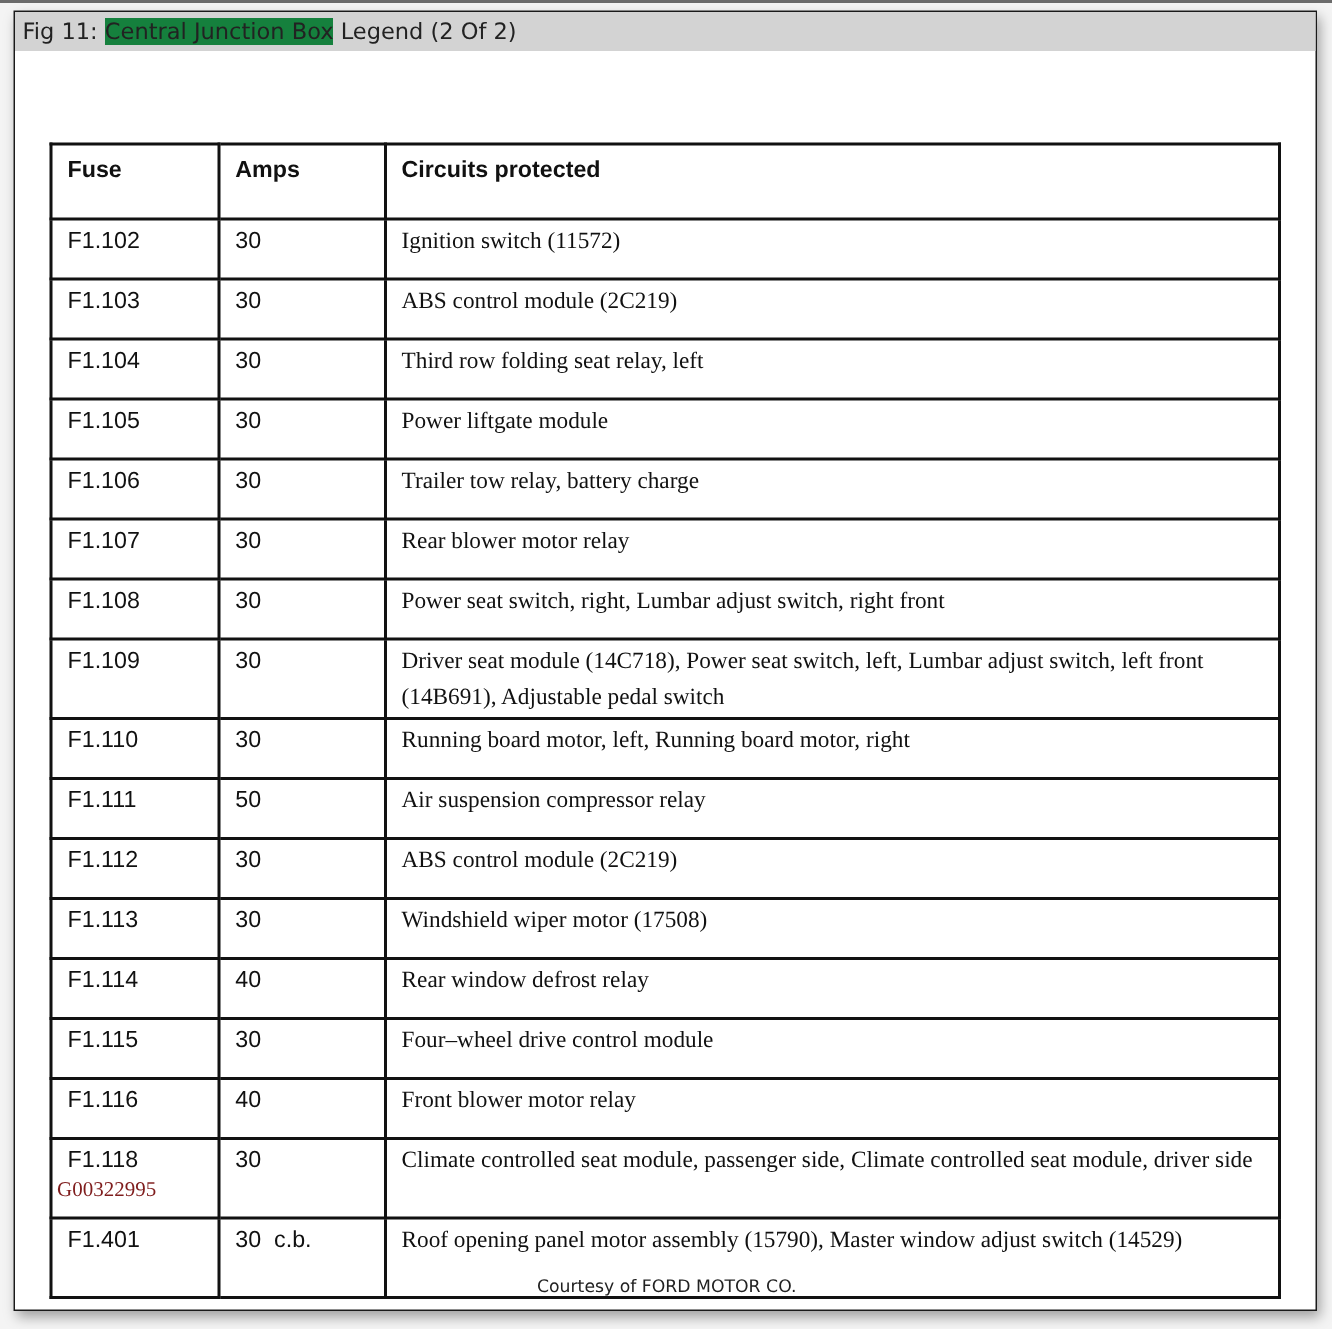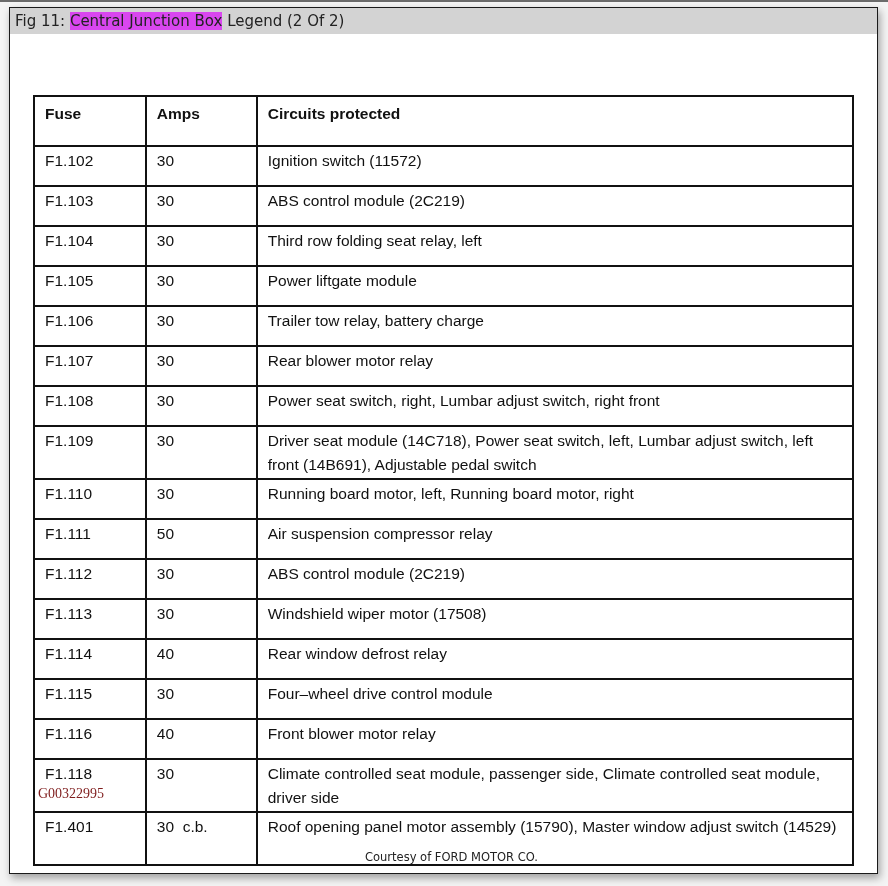--- a/index.html
+++ b/index.html
@@ -38,21 +38,21 @@
     background: #d3d3d3;
     font-family: "DejaVu Sans", sans-serif;
     font-size: 15px;
     line-height: 26px;
     color: #222222;
     padding-left: 5px;
     box-sizing: border-box;
     white-space: nowrap;
   }
   .caption-bar .hl {
-    background: #d946ef;
+    background: #15803d;
   }
   table.legend {
     position: absolute;
     left: 23px;
     top: 87px;
     width: 821px;
     border-collapse: collapse;
     font-family: "Liberation Sans", sans-serif;
     font-size: 15.5px;
     color: #111111;
@@ -78,32 +78,32 @@
     height: 53px;
   }
   col.c-fuse { width: 112px; }
   col.c-amps { width: 111px; }
   col.c-circ { width: 598px; }
   th.h-fuse { padding-left: 10px; }
   th.h-amps { padding-left: 14px; border-radius: 12px; }
   th.h-circ { padding-left: 26px; }
   td.fuse { padding-left: 12px; }
   td.amps { padding-left: 14px; }
-  td.circ { padding-left: 26px; }
+  td.circ { padding-left: 26px; font-family: Liberation Serif, serif; }
   .figure-id {
     position: absolute;
     left: 28px;
     top: 778px;
     font-family: Liberation Serif, serif;
     font-size: 14px;
     color: #7f1d1d;
   }
   .courtesy {
     position: absolute;
-    left: 8px;
+    left: 1px;
     top: 842px;
     width: 867px;
     text-align: center;
     font-family: "DejaVu Sans", sans-serif;
     font-size: 11.5px;
     color: #222222;
   }
 </style>
 </head>
 <body>

